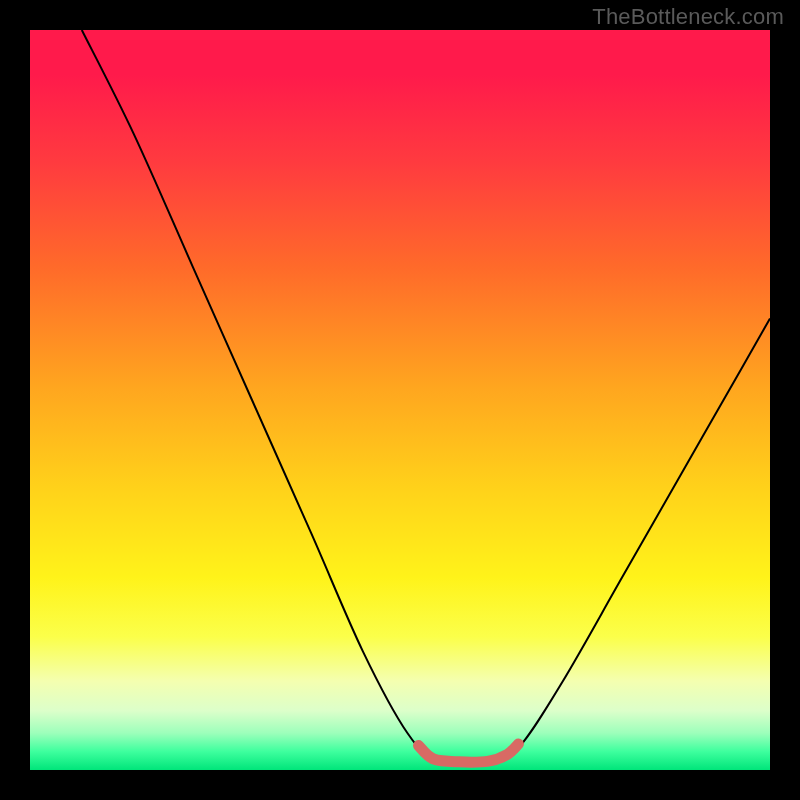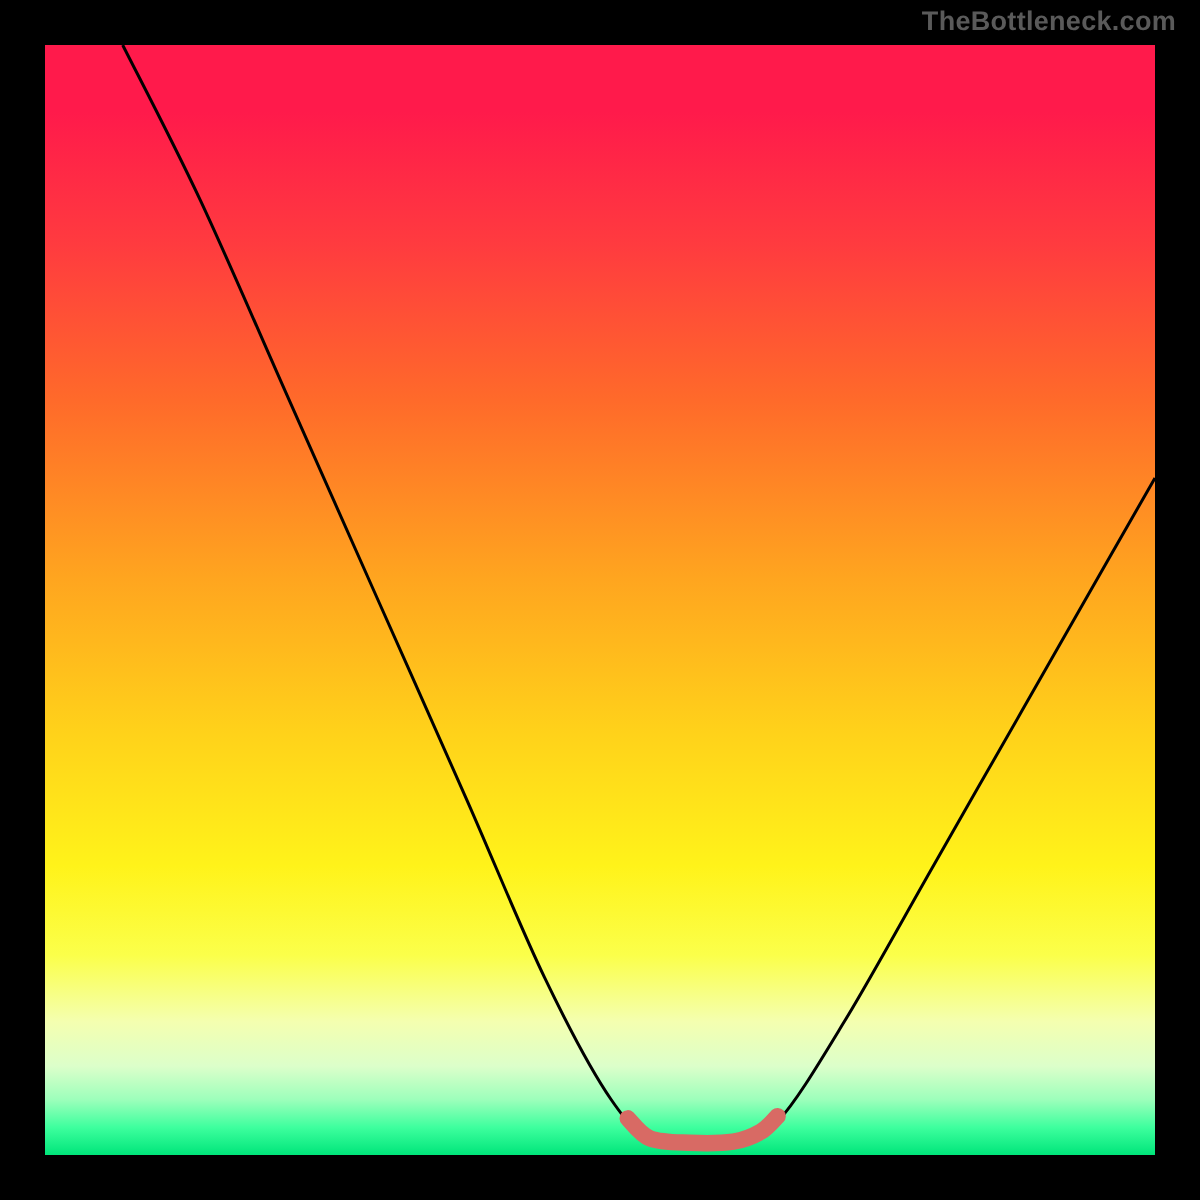--- a/index.html
+++ b/index.html
@@ -15,22 +15,22 @@
     position: relative;
     width: 800px;
     height: 800px;
     background: #000;
   }
   .watermark {
     position: absolute;
     top: 4px;
     right: 16px;
     color: #5a5a5a;
-    font-size: 18px;
-    font-weight: 700;
+    font-size: 22px;
+    font-weight: 400;
     letter-spacing: 0.2px;
     z-index: 10;
   }
   .plot-area {
     position: absolute;
     left: 30px;
     top: 30px;
     width: 740px;
     height: 740px;
     overflow: hidden;

